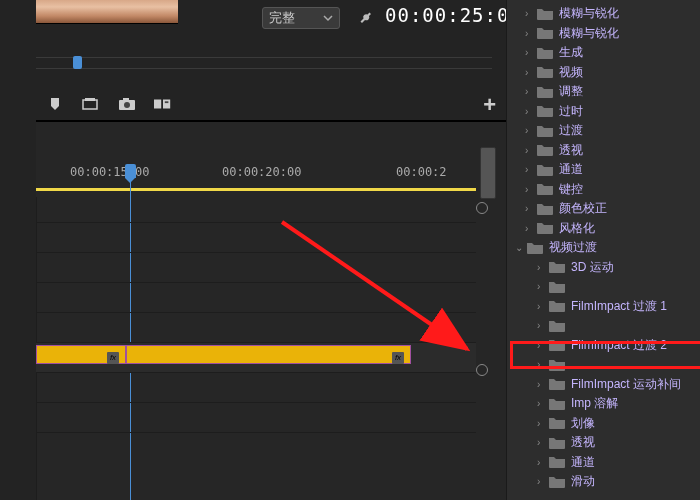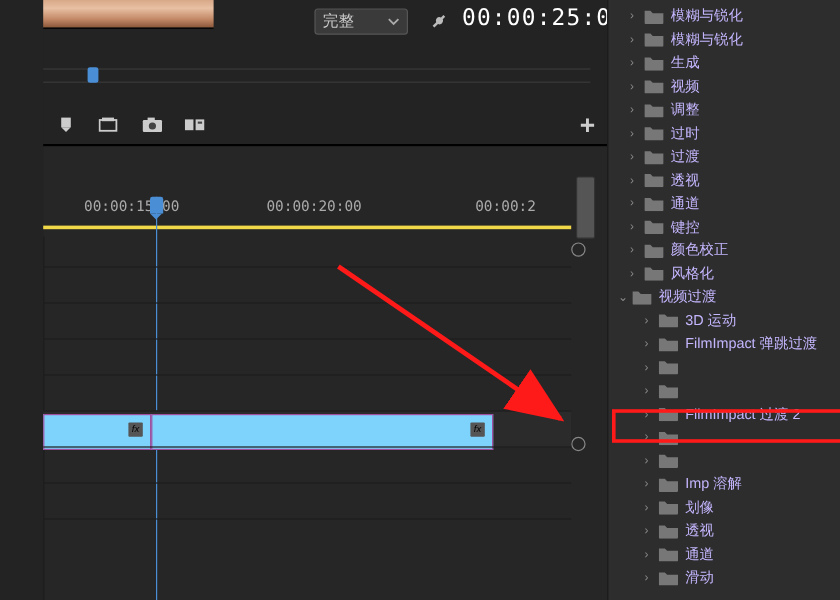--- a/index.html
+++ b/index.html
@@ -25,21 +25,21 @@
 .ruler .yellow{position:absolute;top:24px;left:0;right:0;height:3px;background:#f0d848;}
 .ruler .tlabel{position:absolute;top:1px;font-size:12px;color:#aaa;font-family:Consolas,monospace;}
 .playhead{position:absolute;top:42px;bottom:0;width:1px;background:#4a8fd6;}
 .playhead .head{position:absolute;top:0;left:-5px;width:11px;height:14px;background:#4a8fd6;border-radius:2px 2px 0 0;}
 .playhead .head:after{content:"";position:absolute;bottom:-5px;left:0;border-left:5.5px solid transparent;border-right:5.5px solid transparent;border-top:5px solid #4a8fd6;}
 .circle{position:absolute;width:10px;height:10px;border:1.5px solid #888;border-radius:50%;}
 .tracks{position:absolute;top:75px;left:0;right:30px;bottom:0;}
 .vline{position:absolute;top:0;bottom:0;width:1px;background:#1d1d1d;}
 .track{position:absolute;left:0;right:0;height:30px;border-top:1px solid #1d1d1d;}
 .thin{height:12px;}
-.clip{position:absolute;top:2px;height:30px;background:#7dd3fc;border:1px solid #a050a0;box-sizing:border-box;}
+.clip{position:absolute;top:2px;height:19px;background:#eab308;border:1px solid #a050a0;box-sizing:border-box;}
 .clip .fx{position:absolute;top:6px;width:12px;height:12px;background:#555;font-size:8px;color:#000;font-style:italic;text-align:center;line-height:12px;border-radius:1px;}
 .right-scroll{position:absolute;top:25px;right:10px;width:14px;height:50px;background:#555;border:1px solid #333;border-radius:2px;}
 .tree{padding:4px 0;}
 .tree-item{display:flex;align-items:center;height:19.5px;cursor:pointer;padding-left:8px;}
 .tree-item.lvl1{padding-left:18px;}
 .tree-item.lvl2{padding-left:30px;}
 .tree-item .arrow{width:10px;font-size:10px;color:#888;margin-right:2px;}
 .tree-item .fold{width:16px;height:12px;margin-right:6px;}
 .tree-item .label{font-size:12px;color:#c4b5fd;white-space:nowrap;}
 .highlight{position:absolute;border:3px solid #ff1a1a;pointer-events:none;}
@@ -223,27 +223,27 @@
           <svg class="fold" viewBox="0 0 16 12">
             <path d="M0 1h5l2 2h9v8a1 1 0 01-1 1H1a1 1 0 01-1-1V1z" fill="#777"></path>
           </svg>
           <span class="label">3D 运动</span>
         </div>
         <div class="tree-item lvl2">
           <span class="arrow">›</span>
           <svg class="fold" viewBox="0 0 16 12">
             <path d="M0 1h5l2 2h9v8a1 1 0 01-1 1H1a1 1 0 01-1-1V1z" fill="#777"></path>
           </svg>
-          <span class="label">FilmImpact 弹跳过渡</span>
-        </div>
-        <div class="tree-item lvl2">
-          <span class="arrow">›</span>
-          <svg class="fold" viewBox="0 0 16 12">
-            <path d="M0 1h5l2 2h9v8a1 1 0 01-1 1H1a1 1 0 01-1-1V1z" fill="#777"></path>
-          </svg>
+        </div>
+        <div class="tree-item lvl2">
+          <span class="arrow">›</span>
+          <svg class="fold" viewBox="0 0 16 12">
+            <path d="M0 1h5l2 2h9v8a1 1 0 01-1 1H1a1 1 0 01-1-1V1z" fill="#777"></path>
+          </svg>
+          <span class="label">FilmImpact 过渡 1</span>
         </div>
         <div class="tree-item lvl2">
           <span class="arrow">›</span>
           <svg class="fold" viewBox="0 0 16 12">
             <path d="M0 1h5l2 2h9v8a1 1 0 01-1 1H1a1 1 0 01-1-1V1z" fill="#777"></path>
           </svg>
         </div>
         <div class="tree-item lvl2">
           <span class="arrow">›</span>
           <svg class="fold" viewBox="0 0 16 12">
@@ -255,20 +255,21 @@
           <span class="arrow">›</span>
           <svg class="fold" viewBox="0 0 16 12">
             <path d="M0 1h5l2 2h9v8a1 1 0 01-1 1H1a1 1 0 01-1-1V1z" fill="#777"></path>
           </svg>
         </div>
         <div class="tree-item lvl2">
           <span class="arrow">›</span>
           <svg class="fold" viewBox="0 0 16 12">
             <path d="M0 1h5l2 2h9v8a1 1 0 01-1 1H1a1 1 0 01-1-1V1z" fill="#777"></path>
           </svg>
+          <span class="label">FilmImpact 运动补间</span>
         </div>
         <div class="tree-item lvl2">
           <span class="arrow">›</span>
           <svg class="fold" viewBox="0 0 16 12">
             <path d="M0 1h5l2 2h9v8a1 1 0 01-1 1H1a1 1 0 01-1-1V1z" fill="#777"></path>
           </svg>
           <span class="label">Imp 溶解</span>
         </div>
         <div class="tree-item lvl2">
           <span class="arrow">›</span>

